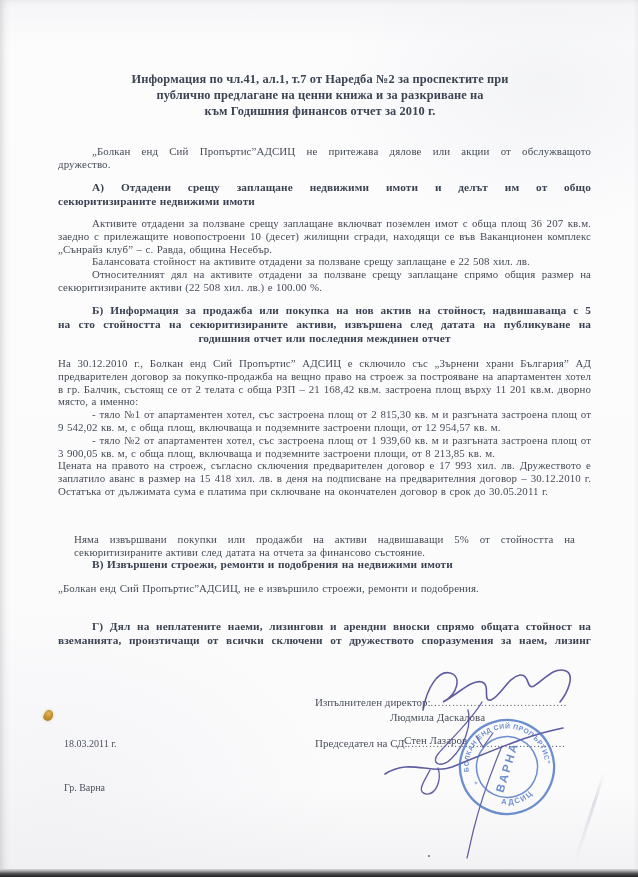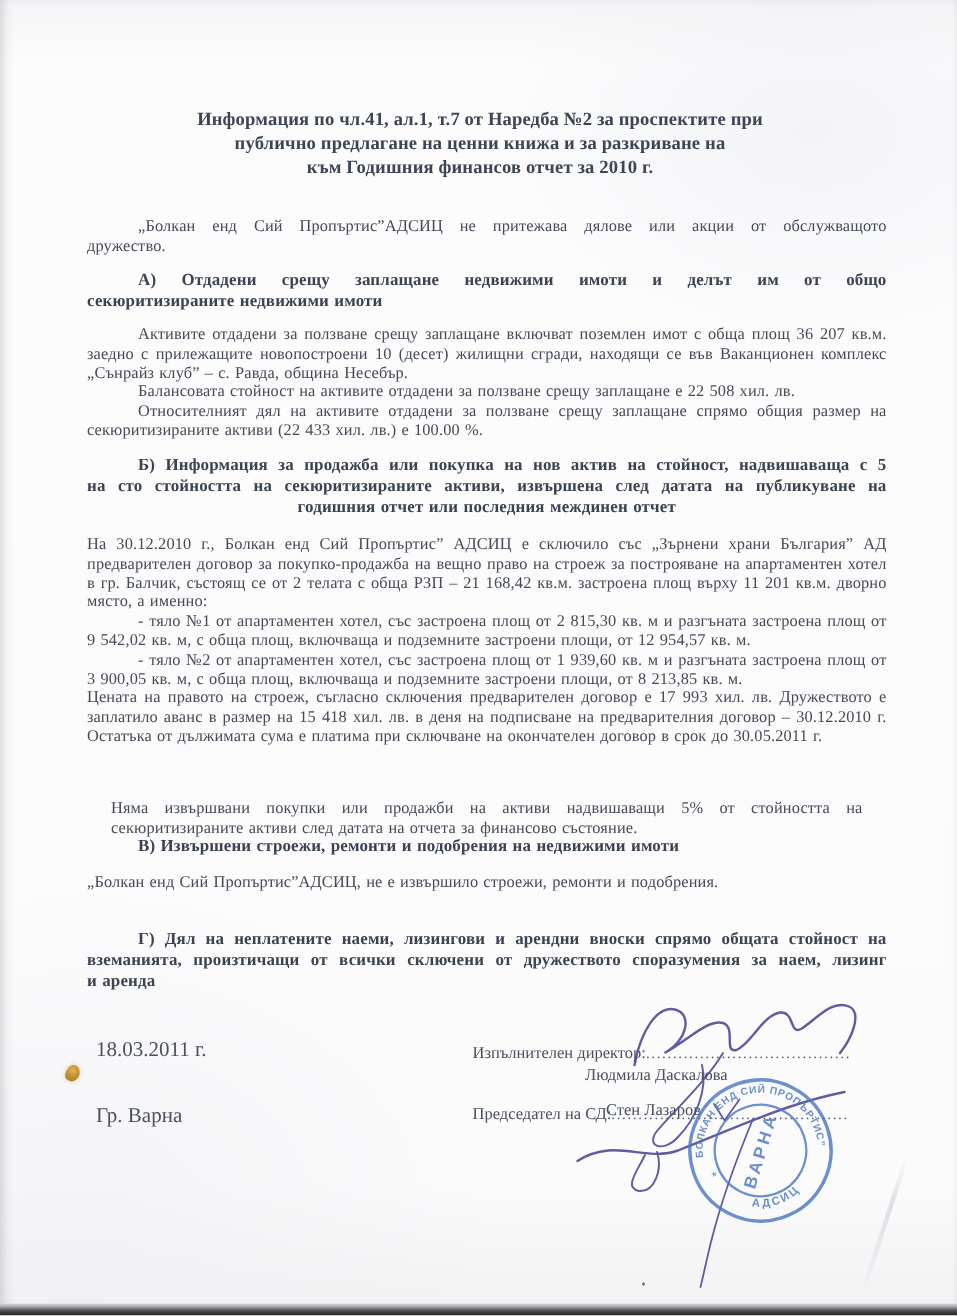--- a/index.html
+++ b/index.html
@@ -30,21 +30,21 @@
     font-size:10.9px; line-height:12.8px; text-align:justify;
     letter-spacing:0.1px; word-spacing:0.6px;
   }
   .hd { font-weight:bold; color:#3b4352; font-size:11.3px; line-height:14px; }
   .lj { text-align:justify; text-align-last:justify; }
   .fl { padding-left:34px; }
   .ind { text-indent:34px; }
   .sig-row { position:absolute; left:315px; width:262px; font-size:11px; color:#4a505b; white-space:nowrap; }
   .dots { letter-spacing:1.1px; font-size:10px; color:#565c66; }
   .sig-name { position:absolute; font-size:11px; color:#4a505b; }
-  .date-blk { position:absolute; left:64px; font-size:14px; color:#4a505b; }
+  .date-blk { position:absolute; left:64px; font-size:10px; color:#4a505b;margin-top:45px; }
   .orange-dot {
     position:absolute; left:44px; top:710px; width:9px; height:11px;
     border-radius:50% 60% 55% 45%;
     background:radial-gradient(circle at 40% 35%, #e3b45c 0%, #c3922f 45%, #a4751c 100%);
     transform:rotate(28deg);
     box-shadow:0 0 3px rgba(200,160,80,0.5);
   }
   .speck { position:absolute; left:428px; top:855px; width:2px; height:2px; background:#6a6a6e; border-radius:50%; }
   .crease {
     position:absolute; left:588px; top:770px; width:3px; height:95px;
@@ -71,21 +71,21 @@
   </div>
 
   <div class="blk" style="top:145px;">
     <div class="lj fl">„Болкан енд Сий Пропъртис”АДСИЦ не притежава дялове или акции от обслужващото</div>
     <div style="text-align:left;">дружество.</div>
   </div>
 
   <div class="blk" style="top:217px;">
     <p class="ind" style="margin:0;">Активите отдадени за ползване срещу заплащане включват поземлен имот с обща площ 36 207 кв.м. заедно с прилежащите новопостроени 10 (десет) жилищни сгради, находящи се във Ваканционен комплекс „Сънрайз клуб” – с. Равда, община Несебър.</p>
     <p class="ind" style="margin:0;">Балансовата стойност на активите отдадени за ползване срещу заплащане е 22 508 хил. лв.</p>
-    <p class="ind" style="margin:0;">Относителният дял на активите отдадени за ползване срещу заплащане спрямо общия размер на секюритизираните активи (22 433 хил. лв.) е 100.00 %.</p>
+    <p class="ind" style="margin:0;">Относителният дял на активите отдадени за ползване срещу заплащане спрямо общия размер на секюритизираните активи (22 508 хил. лв.) е 100.00 %.</p>
   </div>
 
   <div class="blk hd" style="top:303px;">
     <div class="lj fl">Б) Информация за продажба или покупка на нов актив на стойност, надвишаваща с 5</div>
     <div class="lj">на сто стойността на секюритизираните активи, извършена след датата на публикуване на</div>
     <div style="text-align:center;">годишния отчет или последния междинен отчет</div>
   </div>
 
   <div class="blk" style="top:357px;">
     <p style="margin:0;">На 30.12.2010 г., Болкан енд Сий Пропъртис” АДСИЦ е сключило със „Зърнени храни България” АД предварителен договор за покупко-продажба на вещно право на строеж за построяване на апартаментен хотел в гр. Балчик, състоящ се от 2 телата с обща РЗП – 21 168,42 кв.м. застроена площ върху 11 201 кв.м. дворно място, а именно:</p>
@@ -97,21 +97,20 @@
   <div class="blk" style="top:517px;">
     <p style="margin:16px;">Няма извършвани покупки или продажби на активи надвишаващи 5% от стойността на секюритизираните активи след датата на отчета за финансово състояние.</p>
   </div>
 
   <div class="blk hd fl" style="top:557px; text-align:left;">В) Извършени строежи, ремонти и подобрения на недвижими имоти</div>
   <div class="blk" style="top:582px; text-align:left;">„Болкан енд Сий Пропъртис”АДСИЦ, не е извършило строежи, ремонти и подобрения.</div>
 
   <div class="blk hd" style="top:619px;">
     <div class="lj fl">Г) Дял на неплатените наеми, лизингови и арендни вноски спрямо общата стойност на</div>
     <div class="lj">вземанията, произтичащи от всички сключени от дружеството споразумения за наем, лизинг</div>
-    <div style="text-align:left;">и аренда</div>
   </div>
 
 
   <div class="date-blk" style="top:693px;">18.03.2011 г.</div>
   <div class="date-blk" style="top:737px;">Гр. Варна</div>
 
   <div class="sig-row" style="top:696px;">
     <span>Изпълнителен директор:</span><span class="dots">......................................</span>
   </div>
   <div class="sig-name" style="top:711px; left:390px;">Людмила Даскалова</div>

